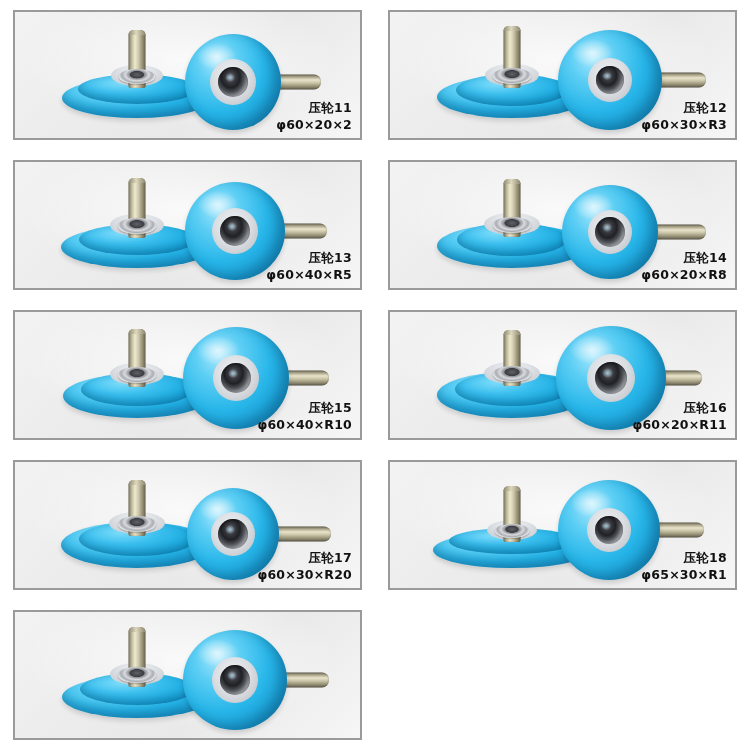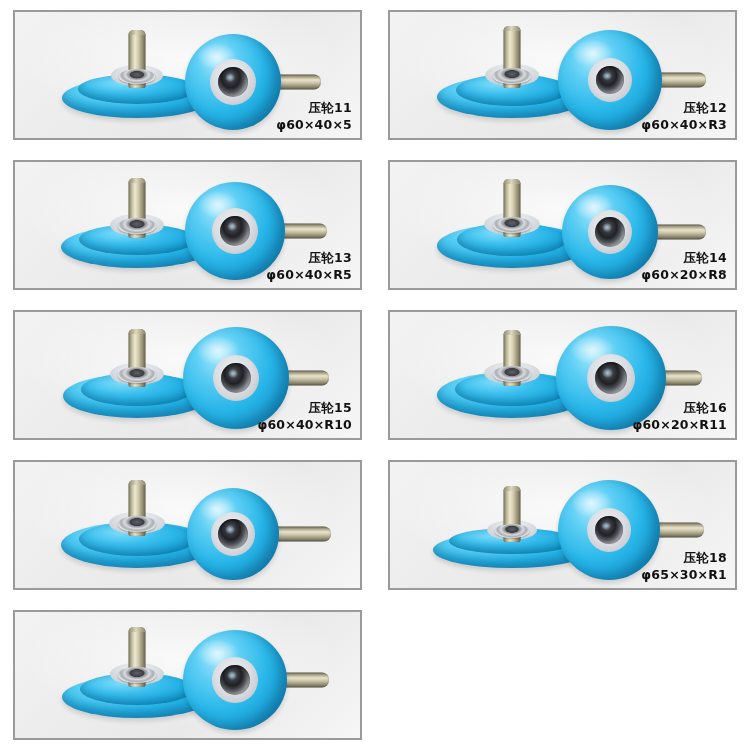--- a/index.html
+++ b/index.html
@@ -138,21 +138,21 @@
           </div>
           <div class="view-right" style="left: 170px; top: 10px;">
             <div class="h-shaft" style="left: 70px; width: 66px;"></div>
             <div class="h-disc" style="width: 96px; height: 96px;"></div>
             <div class="h-ring" style="width: 46px; height: 46px; left: 48px;"></div>
             <div class="h-bearing" style="width: 30px; height: 30px; left: 48px;"></div>
           </div>
         </div>
         <div class="caption">
           <div class="cap-name">压轮11</div>
-          <div class="cap-spec">φ60×40×5</div>
+          <div class="cap-spec">φ60×20×2</div>
         </div>
       </div>
     </div>
     <div class="cell">
       <div class="panel">
         <div class="stage">
           <div class="view-left">
             <div class="v-body" style="width: 150px; height: 42px; bottom: 4px;"></div>
             <div class="v-rim" style="width: 112px; height: 32px; bottom: 16px;"></div>
             <div class="v-hub" style="width: 54px; height: 22px; bottom: 36px;"></div>
@@ -161,21 +161,21 @@
           </div>
           <div class="view-right" style="left: 168px; top: 8px;">
             <div class="h-shaft" style="left: 74px; width: 74px;"></div>
             <div class="h-disc" style="width: 104px; height: 100px;"></div>
             <div class="h-ring" style="width: 44px; height: 44px; left: 52px;"></div>
             <div class="h-bearing" style="width: 28px; height: 28px; left: 52px;"></div>
           </div>
         </div>
         <div class="caption">
           <div class="cap-name">压轮12</div>
-          <div class="cap-spec">φ60×40×R3</div>
+          <div class="cap-spec">φ60×30×R3</div>
         </div>
       </div>
     </div>
     <div class="cell">
       <div class="panel">
         <div class="stage">
           <div class="view-left">
             <div class="v-body" style="width: 152px; height: 42px; bottom: 4px;"></div>
             <div class="v-rim" style="width: 116px; height: 31px; bottom: 17px;"></div>
             <div class="v-hub" style="width: 54px; height: 22px; bottom: 36px;"></div>
@@ -274,20 +274,24 @@
             <div class="v-shaft" style="height: 56px; bottom: 36px;"></div>
             <div class="v-bearing" style="width: 38px; height: 16px; bottom: 40px;"></div>
           </div>
           <div class="view-right" style="left: 172px; top: 12px;">
             <div class="h-shaft" style="left: 68px; width: 76px;"></div>
             <div class="h-disc" style="width: 92px; height: 92px;"></div>
             <div class="h-ring" style="width: 44px; height: 44px; left: 46px;"></div>
             <div class="h-bearing" style="width: 30px; height: 30px; left: 46px;"></div>
           </div>
         </div>
+        <div class="caption">
+          <div class="cap-name">压轮17</div>
+          <div class="cap-spec">φ60×30×R20</div>
+        </div>
       </div>
     </div>
     <div class="cell">
       <div class="panel">
         <div class="stage">
           <div class="view-left">
             <div class="v-body" style="width: 158px; height: 36px; bottom: 4px;"></div>
             <div class="v-rim" style="width: 126px; height: 26px; bottom: 18px;"></div>
             <div class="v-hub" style="width: 50px; height: 20px; bottom: 32px;"></div>
             <div class="v-shaft" style="height: 56px; bottom: 30px;"></div>

